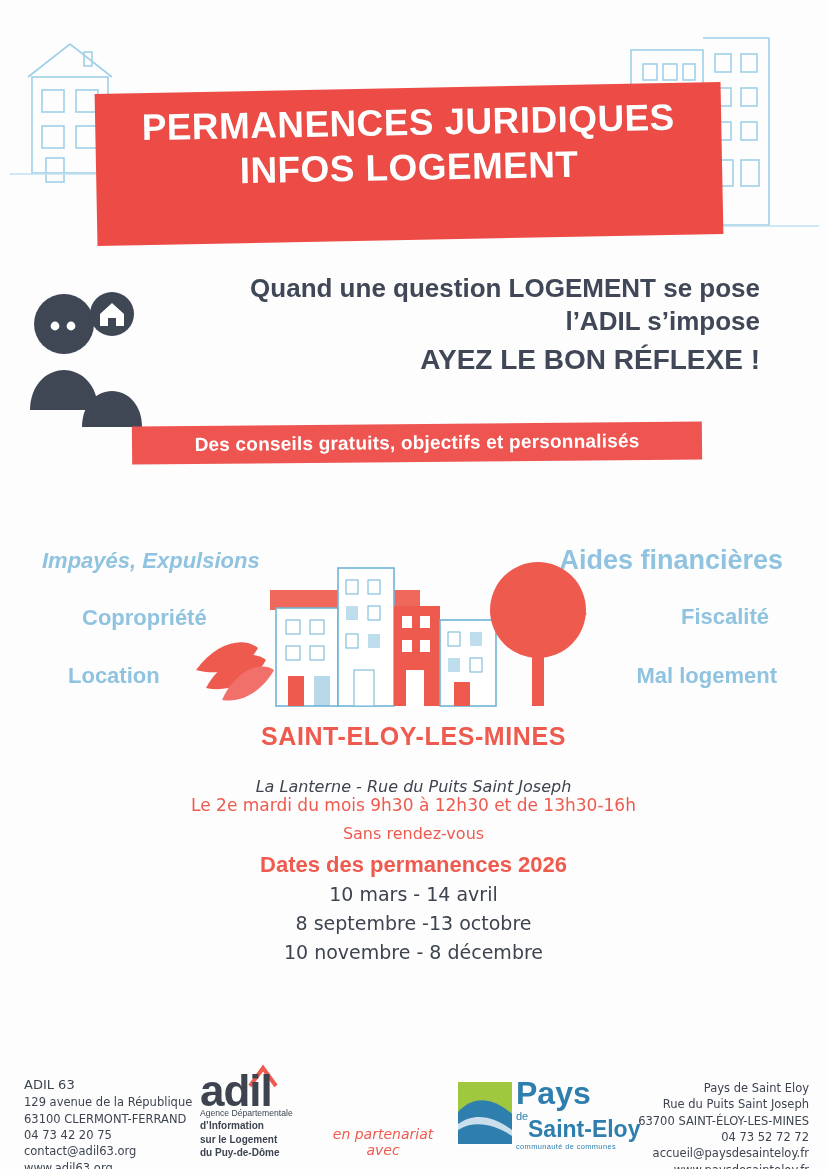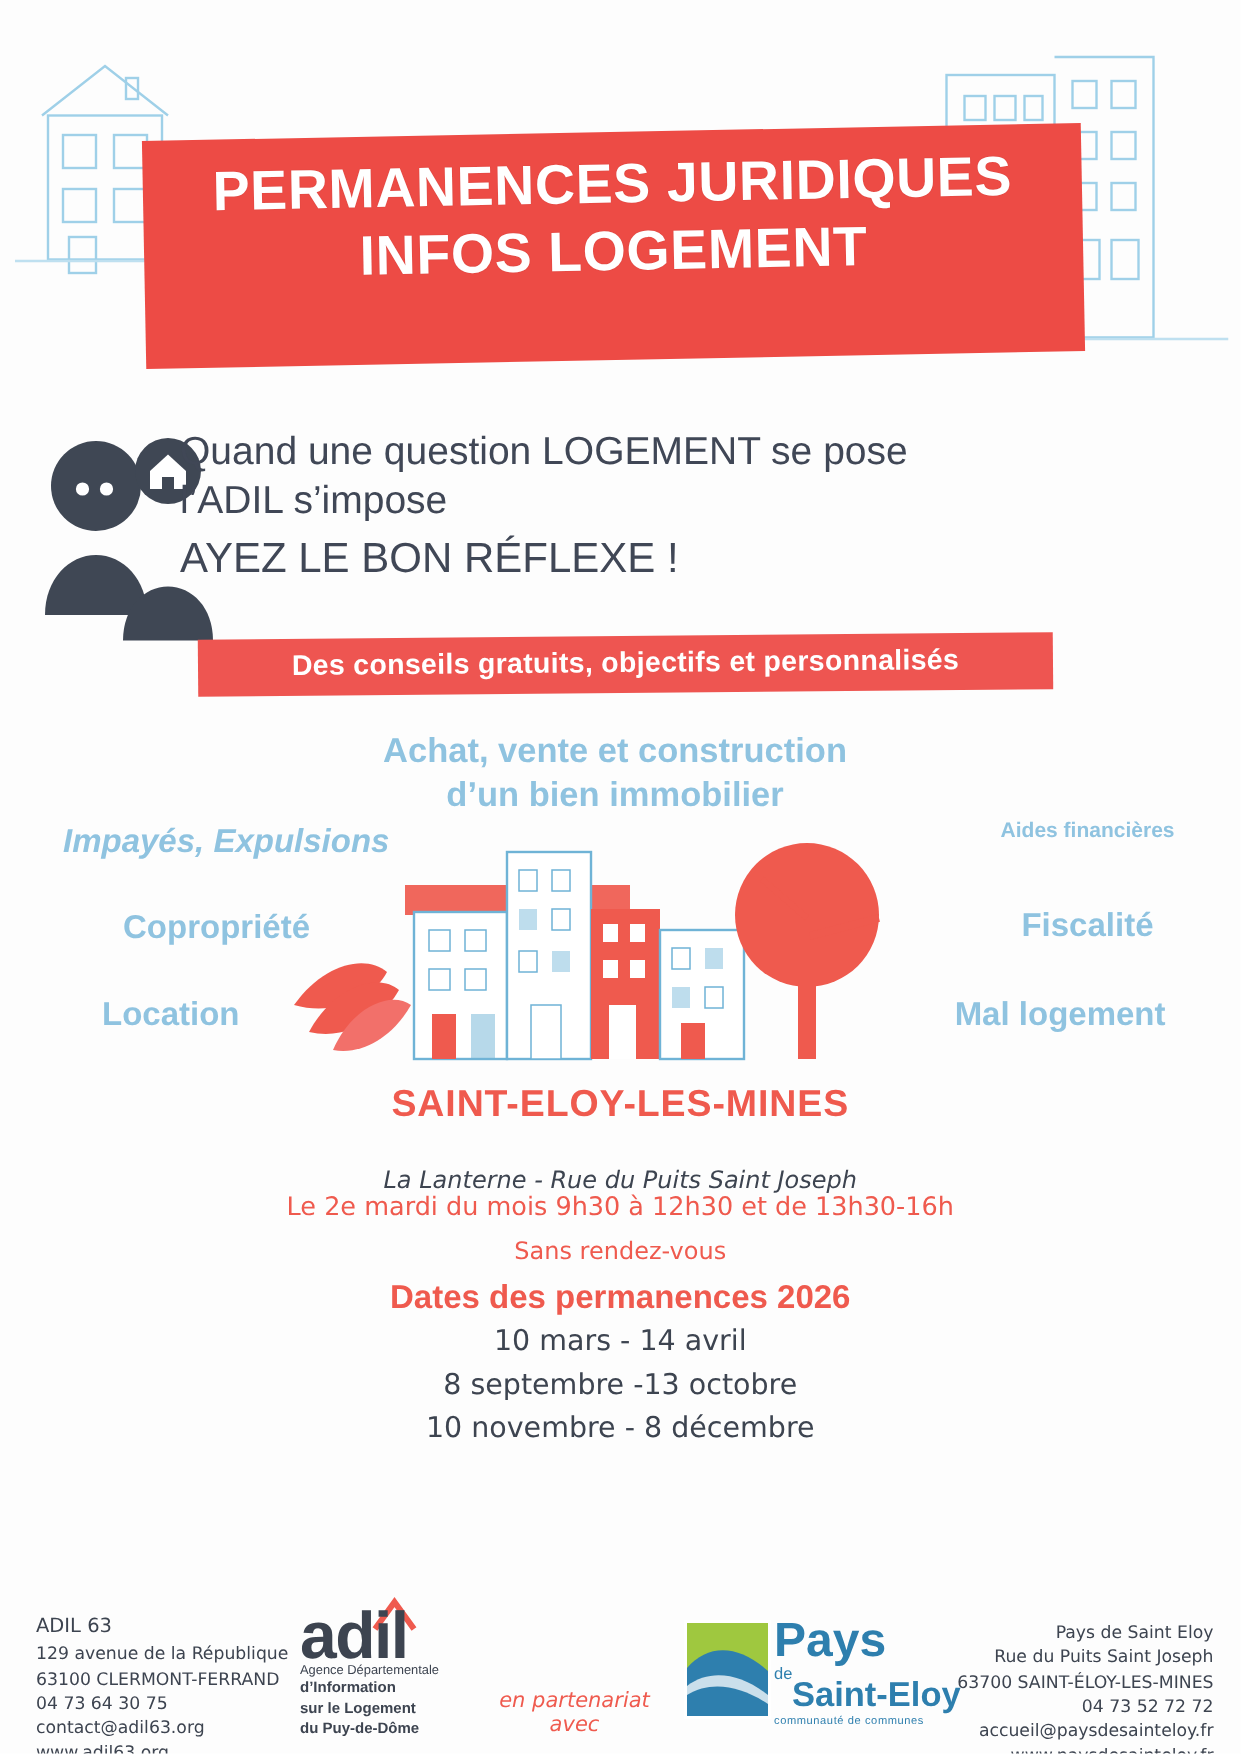--- a/index.html
+++ b/index.html
@@ -44,25 +44,25 @@
     line-height: 1.22;
     text-align: center;
     letter-spacing: 0.4px;
     text-shadow: 0 0 1px rgba(0,0,0,0.12);
   }
   .title-text div { white-space: nowrap; }
 
   
   .slogan {
     position: absolute;
-    left: 120px; top: 284px;
+    left: 120px; top: 272px;
     width: 640px;
-    text-align: left;
+    text-align: right;
     color: #404756;
-    font-weight: normal;
+    font-weight: bold;
   }
   .slogan .l1 { font-size: 26px; line-height: 1.28; }
   .slogan .l2 { font-size: 26px; line-height: 1.28; }
   .slogan .l3 { font-size: 28px; line-height: 1.5; }
 
   
   .people { position: absolute; left: 22px; top: 292px; width: 130px; height: 140px; }
 
   
   .strip {
@@ -88,21 +88,21 @@
 
   
   .kw {
     position: absolute;
     color: #8fc3e0;
     font-weight: bold;
     white-space: nowrap;
   }
   .kw-achat { left: 120px; top: 486px; width: 580px; text-align: center; font-size: 23px; line-height: 1.25; color:#8fc3e0; }
   .kw-impayes { left: 42px; top: 548px; font-size: 22px; font-style: italic; }
-  .kw-aides { right: 44px; top: 545px; font-size: 14px; }
+  .kw-aides { right: 44px; top: 545px; font-size: 27px; }
   .kw-copro { left: 82px; top: 605px; font-size: 22px; }
   .kw-fiscal { right: 58px; top: 604px; font-size: 22px; }
   .kw-location { left: 68px; top: 663px; font-size: 22px; }
   .kw-mal { right: 50px; top: 663px; font-size: 22px; }
 
   
   .illus { position: absolute; left: 188px; top: 550px; width: 420px; height: 160px; }
 
   
   .loc-city {
@@ -246,24 +246,20 @@
 
   <div class="slogan">
     <div class="l1">Quand une question LOGEMENT se pose</div>
     <div class="l2">l’ADIL s’impose</div>
     <div class="l3">AYEZ LE BON RÉFLEXE !</div>
   </div>
 
   <div class="strip"></div>
   <div class="strip-text">Des conseils gratuits, objectifs et personnalisés</div>
 
-  <div class="kw kw-achat">
-    <div>Achat, vente et construction</div>
-    <div>d’un bien immobilier</div>
-  </div>
   <div class="kw kw-impayes">Impayés, Expulsions</div>
   <div class="kw kw-aides">Aides financières</div>
   <div class="kw kw-copro">Copropriété</div>
   <div class="kw kw-fiscal">Fiscalité</div>
   <div class="kw kw-location">Location</div>
   <div class="kw kw-mal">Mal logement</div>
 
   <svg class="illus" viewBox="0 0 420 160">
 
     <path d="M8 120 c20-28 48-34 62-22 c-8 16-34 30-62 22 z" fill="#ef5a4e"></path>
@@ -318,21 +314,21 @@
   <div class="dates-list">
     <div>10 mars - 14 avril</div>
     <div>8 septembre -13 octobre</div>
     <div>10 novembre - 8 décembre</div>
   </div>
 
   <div class="footer-left">
     <div class="name">ADIL 63</div>
     <div>129 avenue de la République</div>
     <div>63100 CLERMONT-FERRAND</div>
-    <div>04 73 64 30 75</div>
+    <div>04 73 42 20 75</div>
     <div>contact@adil63.org</div>
     <div>www.adil63.org</div>
   </div>
 
   <svg class="adil-roof" viewBox="0 0 30 24" fill="none">
     <path d="M2 22 L15 4 L28 22" stroke="#ef5a4e" stroke-width="4"></path>
   </svg>
   <div class="adil-word">adil</div>
   <div class="adil-sub">
     <div>Agence Départementale</div>

